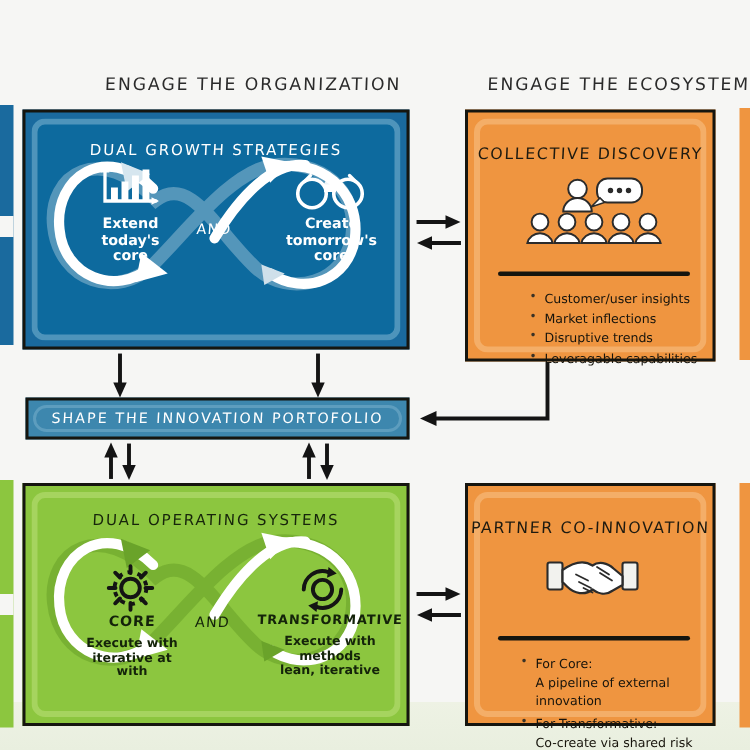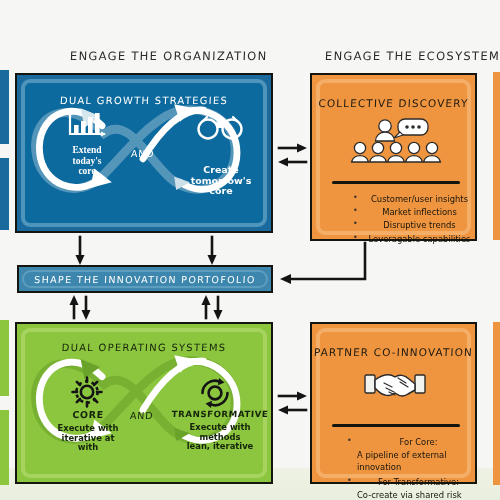--- a/index.html
+++ b/index.html
@@ -82,21 +82,21 @@
   .green-node-ttl{color:#14230a;font-size:9.5px;letter-spacing:.6px;transform:skewX(-3deg);}
   .green-node-sub{color:#14230a;font-size:8.4px;line-height:1.18;font-weight:bold;}
 
   .and-lbl{position:absolute;font-size:9.5px;letter-spacing:.8px;transform:skewX(-4deg);}
   .and-blue{color:#ffffff;}
   .and-green{color:#14230a;}
 
   
   .divider{position:absolute;height:2.5px;background:#15150f;border-radius:2px;}
   .bullets{position:absolute;color:#17140c;font-size:8.4px;line-height:1.45;}
-  .bullets .bl{position:relative;padding-left:11px;margin-bottom:1px;text-align:center;}
+  .bullets .bl{position:relative;padding-left:11px;margin-bottom:1px;}
   .bullets .bl:before{content:"\2022";position:absolute;left:1px;top:-1px;
         font-size:8px;color:#3a3226;}
   .bullets .cont{padding-left:11px;}
 
   
   #arrows{position:absolute;left:0;top:0;width:500px;height:500px;overflow:visible;}
 </style>
 </head>
 <body>
 
@@ -139,35 +139,35 @@
 
     <svg style="position:absolute;left:47px;top:34px;" width="44" height="32" viewBox="0 0 44 32">
       <path d="M6,3 L6,25 L40,25" fill="none" stroke="#ffffff" stroke-width="2.2" stroke-linecap="round"></path>
       <polygon points="6,1 3,6 9,6" fill="#ffffff"></polygon>
       <polygon points="42,25 37,22.5 37,27.5" fill="#ffffff"></polygon>
       <rect x="10" y="16" width="4.6" height="9" fill="#ffffff"></rect>
       <rect x="17" y="12" width="4.6" height="13" fill="#ffffff"></rect>
       <rect x="24" y="8" width="4.6" height="17" fill="#ffffff"></rect>
       <rect x="31" y="4" width="4.6" height="21" fill="#ffffff"></rect>
     </svg>
-    <div class="node blue-node" style="left:33px;top:70px;width:74px;font-family:Liberation Serif, serif;">
+    <div class="node blue-node" style="left:33px;top:70px;width:74px;">
       <div class="ttl">Extend</div>
       <div class="ttl">today's</div>
       <div class="ttl">core</div>
     </div>
 
     <svg style="position:absolute;left:179px;top:38px;" width="48" height="28" viewBox="0 0 48 28">
       <circle cx="12" cy="16" r="9.5" fill="none" stroke="#ffffff" stroke-width="2.4"></circle>
       <circle cx="36" cy="16" r="9.5" fill="none" stroke="#ffffff" stroke-width="2.4"></circle>
       <path d="M19,11 L24,3 L29,11 Z" fill="#ffffff" fill-opacity="0.9"></path>
       <rect x="20" y="10" width="8" height="5" fill="#ffffff"></rect>
       <path d="M7,8 L11,4" stroke="#ffffff" stroke-width="2.2" stroke-linecap="round"></path>
       <path d="M41,8 L37,4" stroke="#ffffff" stroke-width="2.2" stroke-linecap="round"></path>
     </svg>
-    <div class="node blue-node" style="left:163px;top:70px;width:82px;margin-top:20px;">
+    <div class="node blue-node" style="left:163px;top:70px;width:82px;">
       <div class="ttl">Create</div>
       <div class="ttl">tomorrow's</div>
       <div class="ttl">core</div>
     </div>
 
     <div class="and-lbl and-blue" style="left:114px;top:73px;">AND</div>
   </div>
 
   <div class="box" id="box-bar">
     <div class="inner"></div>

